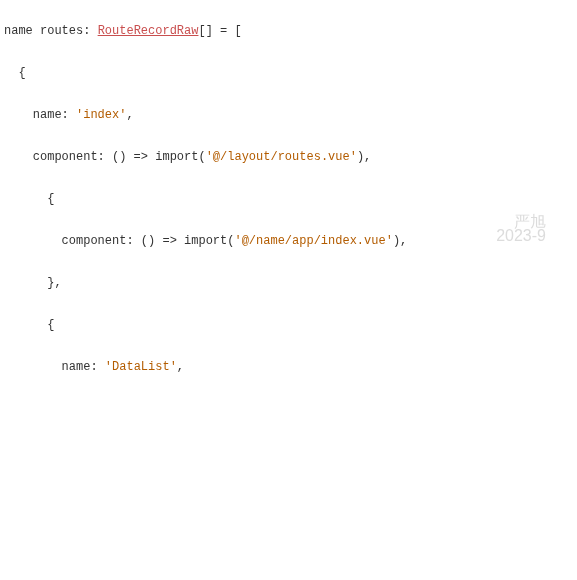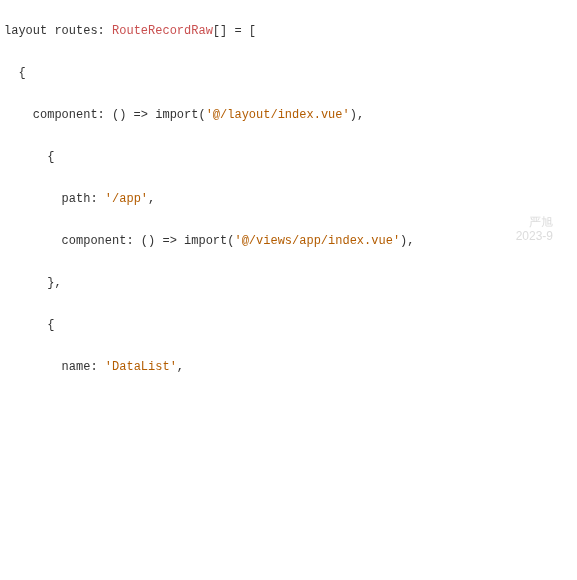--- a/index.html
+++ b/index.html
@@ -14,45 +14,45 @@
     position: relative;
   }
   .code-area {
     white-space: pre;
     padding: 0 4px;
   }
   .line {
     white-space: pre;
     min-height: 21px;
   }
-  .type { color: #c94f4f; }
+  .type { color: #c94f4f; text-decoration: underline; }
   .fn   { color: #333333; }
   .str  { color: #b35c00; }
   .watermark-faint {
     position: absolute;
-    right: 24px;
+    right: 31px;
     top: 215px;
     color: #dcdcdc;
     font-family: Arial, sans-serif;
-    font-size: 12px;
+    font-size: 16px;
     line-height: 14px;
     text-align: right;
     pointer-events: none;
   }
 </style>
 </head>
 <body>
 
 <div class="code-area">
-<div class="line"><span>layout routes: </span><span class="type">RouteRecordRaw</span><span>[] = [</span></div>
+<div class="line"><span>name routes: </span><span class="type">RouteRecordRaw</span><span>[] = [</span></div>
 <div class="line"><span>  {</span></div>
-<div class="line"><span>    component: () =&gt; </span><span class="fn">import</span><span>(</span><span class="str">'@/layout/index.vue'</span><span>),</span></div>
+<div class="line"><span>    name: </span><span class="str">'index'</span><span>,</span></div>
+<div class="line"><span>    component: () =&gt; </span><span class="fn">import</span><span>(</span><span class="str">'@/layout/routes.vue'</span><span>),</span></div>
 <div class="line"><span>      {</span></div>
-<div class="line"><span>        path: </span><span class="str">'/app'</span><span>,</span></div>
-<div class="line"><span>        component: () =&gt; </span><span class="fn">import</span><span>(</span><span class="str">'@/views/app/index.vue'</span><span>),</span></div>
+<div class="line"><span>        component: () =&gt; </span><span class="fn">import</span><span>(</span><span class="str">'@/name/app/index.vue'</span><span>),</span></div>
 <div class="line"><span>      },</span></div>
 <div class="line"><span>      {</span></div>
 <div class="line"><span>        name: </span><span class="str">'DataList'</span><span>,</span></div>
 
 
 </div>
 
 <div class="watermark-faint">
   <div>严旭</div>
   <div>2023-9</div>

